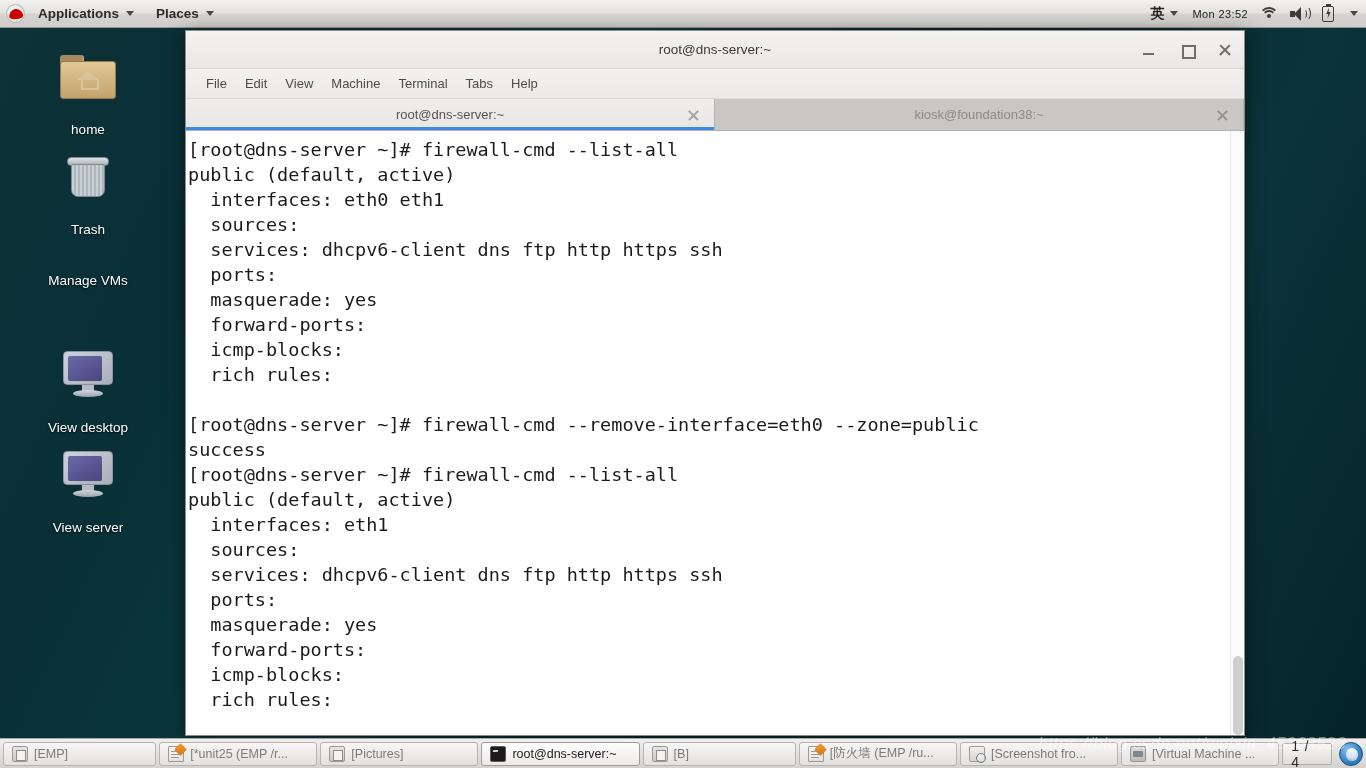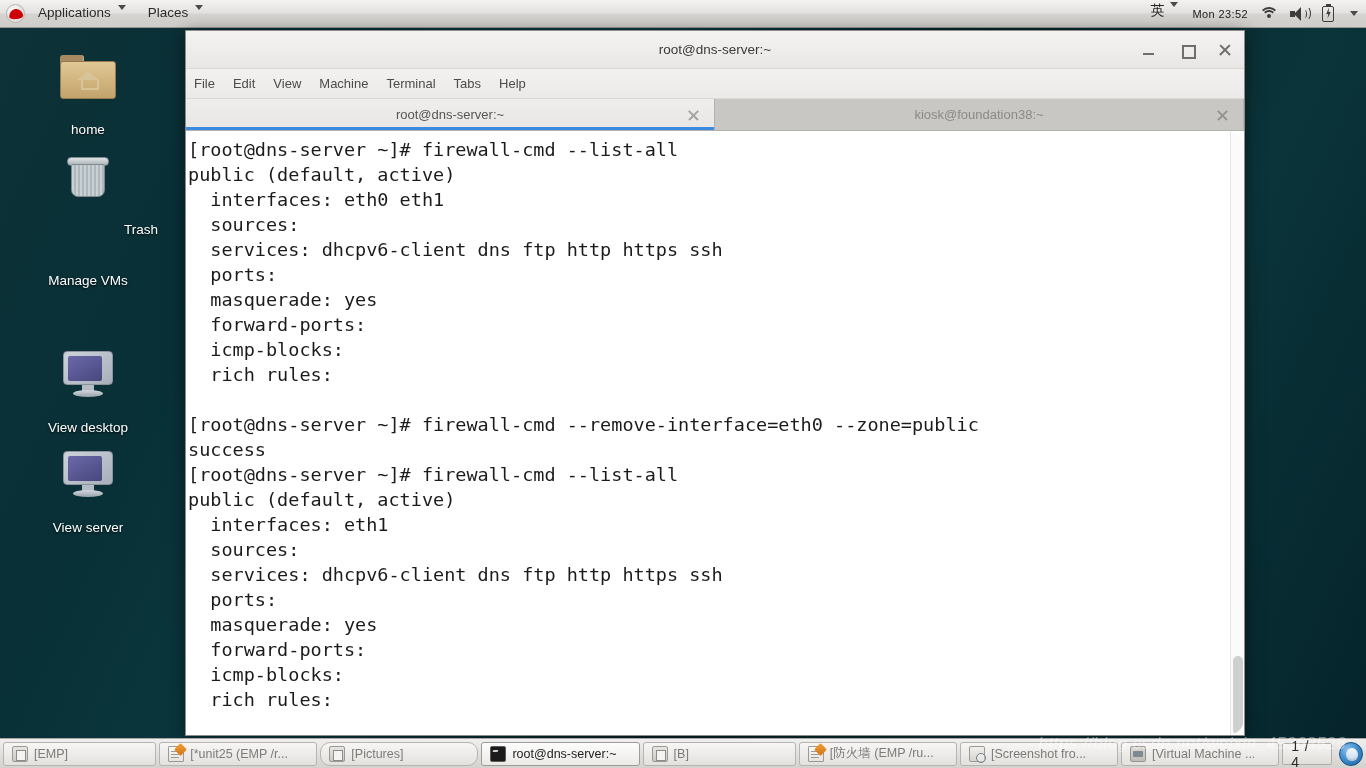--- a/index.html
+++ b/index.html
@@ -27,22 +27,22 @@
     background:radial-gradient(circle at 36% 30%, #fff 0 12%, #f0f0f0 13% 40%, #e3e1de 41% 100%);
     border:1px solid #b7b5b1; margin-left:6px; position:relative; flex:none;
   }
   .rh-logo::after {
     content:""; position:absolute; left:2px; top:4px; width:14px; height:10px;
     background:#cc0000;
     border-radius:55% 55% 48% 48% / 80% 80% 30% 30%;
     transform:rotate(-6deg);
   }
   .panel-menu {
-    padding:3px 9px; margin-left:4px; display:flex; align-items:flex-start; gap:7px;
-    font-size:13.5px; color:#2b2b2b; cursor:default; height:24px;
+    padding:3px 9px; margin-left:4px; display:flex; align-items:center; gap:7px;
+    font-size:13.5px; color:#2b2b2b; cursor:default; height:24px;font-weight:bold;
   }
   .caret { width:0;height:0;border-left:4px solid transparent;border-right:4px solid transparent;border-top:5px solid #4a4a4a; }
   .panel-right { margin-left:auto; display:flex; align-items:center; gap:12px; padding-right:8px; }
   .ime { font-size:14px; color:#222; }
   .clock { font-size:11px; color:#222; letter-spacing:.4px; }
   .tray-ico { width:18px; height:16px; position:relative; }
 
   
   .wifi::before,.wifi::after,.wifi i {
     content:""; position:absolute; left:50%; transform:translateX(-50%);
@@ -126,21 +126,21 @@
   .win-btns { position:absolute; right:10px; top:0; height:38px; display:flex; align-items:center; gap:20px; }
   .wb { width:18px;height:18px; position:relative; cursor:default; }
   .wb-min::after { content:""; position:absolute; left:3px; top:12px; width:11px;height:2px; background:#6e6e6e; }
   .wb-max::after { content:""; position:absolute; left:4px; top:4px; width:10px;height:10px; border:2px solid #6e6e6e; }
   .wb-close::before,.wb-close::after {
     content:""; position:absolute; left:2px; top:8px; width:14px;height:2.4px; background:#6e6e6e; }
   .wb-close::before { transform:rotate(45deg); }
   .wb-close::after  { transform:rotate(-45deg); }
 
   #menu-bar {
-    height:30px; flex:none; display:flex; align-items:center; gap:2px; 
+    height:30px; flex:none; display:flex; align-items:center; gap:2px; padding-left:12px;
     background:linear-gradient(to bottom,#f2f1f0,#eceae8);
     border-bottom:1px solid #dcdad7;
   }
   .menu-item { font-size:13px; color:#4c4c4c; padding:3px 8px; cursor:default; }
 
   #tab-bar { height:32px; flex:none; display:flex; background:#c9c7c4; border-bottom:1px solid #b4b2af; }
   .tab {
     flex:1; position:relative; display:flex; align-items:center; justify-content:center;
     font-size:13px; cursor:default; border-right:1px solid #b4b2af;
   }
@@ -148,21 +148,21 @@
   .tab.active::after { content:""; position:absolute; left:0; right:0; bottom:0; height:3px; background:#3c8be0; }
   .tab.inactive { background:#c9c7c4; color:#8c8a87; }
   .tab-close {
     position:absolute; right:14px; top:50%; transform:translateY(-50%);
     width:13px;height:13px; opacity:.55;
   }
   .tab-close::before,.tab-close::after { content:""; position:absolute; left:0; top:6px; width:13px;height:1.6px; background:#6a6a6a; }
   .tab-close::before { transform:rotate(45deg); }
   .tab-close::after { transform:rotate(-45deg); }
 
-  #term-area { flex:1; position:relative; background:#ffffff; overflow:hidden; display:flex;border-radius:16px; }
+  #term-area { flex:1; position:relative; background:#ffffff; overflow:hidden; display:flex; }
   #term-text {
     flex:1; padding:6px 0 0 2px;
     font-family:"DejaVu Sans Mono","Liberation Mono",monospace;
     font-size:18.5px; line-height:25px; color:#1b1b1b;
     white-space:pre; overflow:hidden;
   }
   #term-scrollbar { width:14px; flex:none; background:#fbfbfb; border-left:1px solid #e6e4e2; position:relative; }
   #term-thumb { position:absolute; left:2px; width:10px; background:#cfcfcf; border-radius:5px; }
 
   
@@ -173,21 +173,21 @@
     display:flex; align-items:center; padding:8px 3px; gap:3px;
   }
   .task-btn {
     height:24px; display:flex; align-items:center; gap:6px; padding:0 8px;
     background:linear-gradient(to bottom,#f7f6f5,#e3e1de);
     border:1px solid #b6b4b0; border-radius:3px;
     font-size:12.5px; color:#7d7b78; overflow:hidden; cursor:default;
     white-space:nowrap;
   }
   .task-btn.active { color:#1d1d1d; background:linear-gradient(to bottom,#fdfdfd,#eceae7); border-color:#9e9c98; }
-  .tb-w-1 { width:155px; } .tb-w-2 { width:160px; } .tb-w-3 { width:160px;border-radius:10px; }
+  .tb-w-1 { width:155px; } .tb-w-2 { width:160px; } .tb-w-3 { width:160px; }
   .tb-w-4 { width:160px; } .tb-w-5 { width:155px; } .tb-w-6 { width:160px; }
   .tb-w-7 { width:160px; } .tb-w-8 { width:160px; }
 
   .tico { width:16px;height:16px; flex:none; position:relative; }
   .tico-files { background:linear-gradient(to bottom,#e8e6e3,#cbc8c4); border:1px solid #9b9995; border-radius:2px; }
   .tico-files::after { content:""; position:absolute; left:3px; top:3px; width:8px;height:9px;
       border:1px solid #8e8c88; background:#f4f3f1; }
   .tico-edit { background:linear-gradient(to bottom,#fbfaf7,#e6e3dc); border:1px solid #9b9995; border-radius:1px; }
   .tico-edit::before { content:""; position:absolute; left:2px; top:4px; width:8px;height:1px;
       box-shadow:0 0 0 0 #999,0 3px 0 #9a9a9a,0 6px 0 #9a9a9a; background:#9a9a9a; }
@@ -272,21 +272,21 @@
   <div class="glyph">
     <div class="ic-folder">
         <div class="tab"></div>
         <div class="body"></div>
         <div class="house"></div>
       </div>
   </div>
   <span class="cap">home</span>
 </div>
 
-<div class="desk-icon" style="left:18px; top:145px;text-align:right;">
+<div class="desk-icon" style="left:18px; top:145px;">
   <div class="glyph">
     <div class="ic-trash">
         <div class="lid"></div>
         <div class="can"></div>
       </div>
   </div>
   <span class="cap">Trash</span>
 </div>
 
 <div class="desk-icon" style="left:18px; top:250px;">

